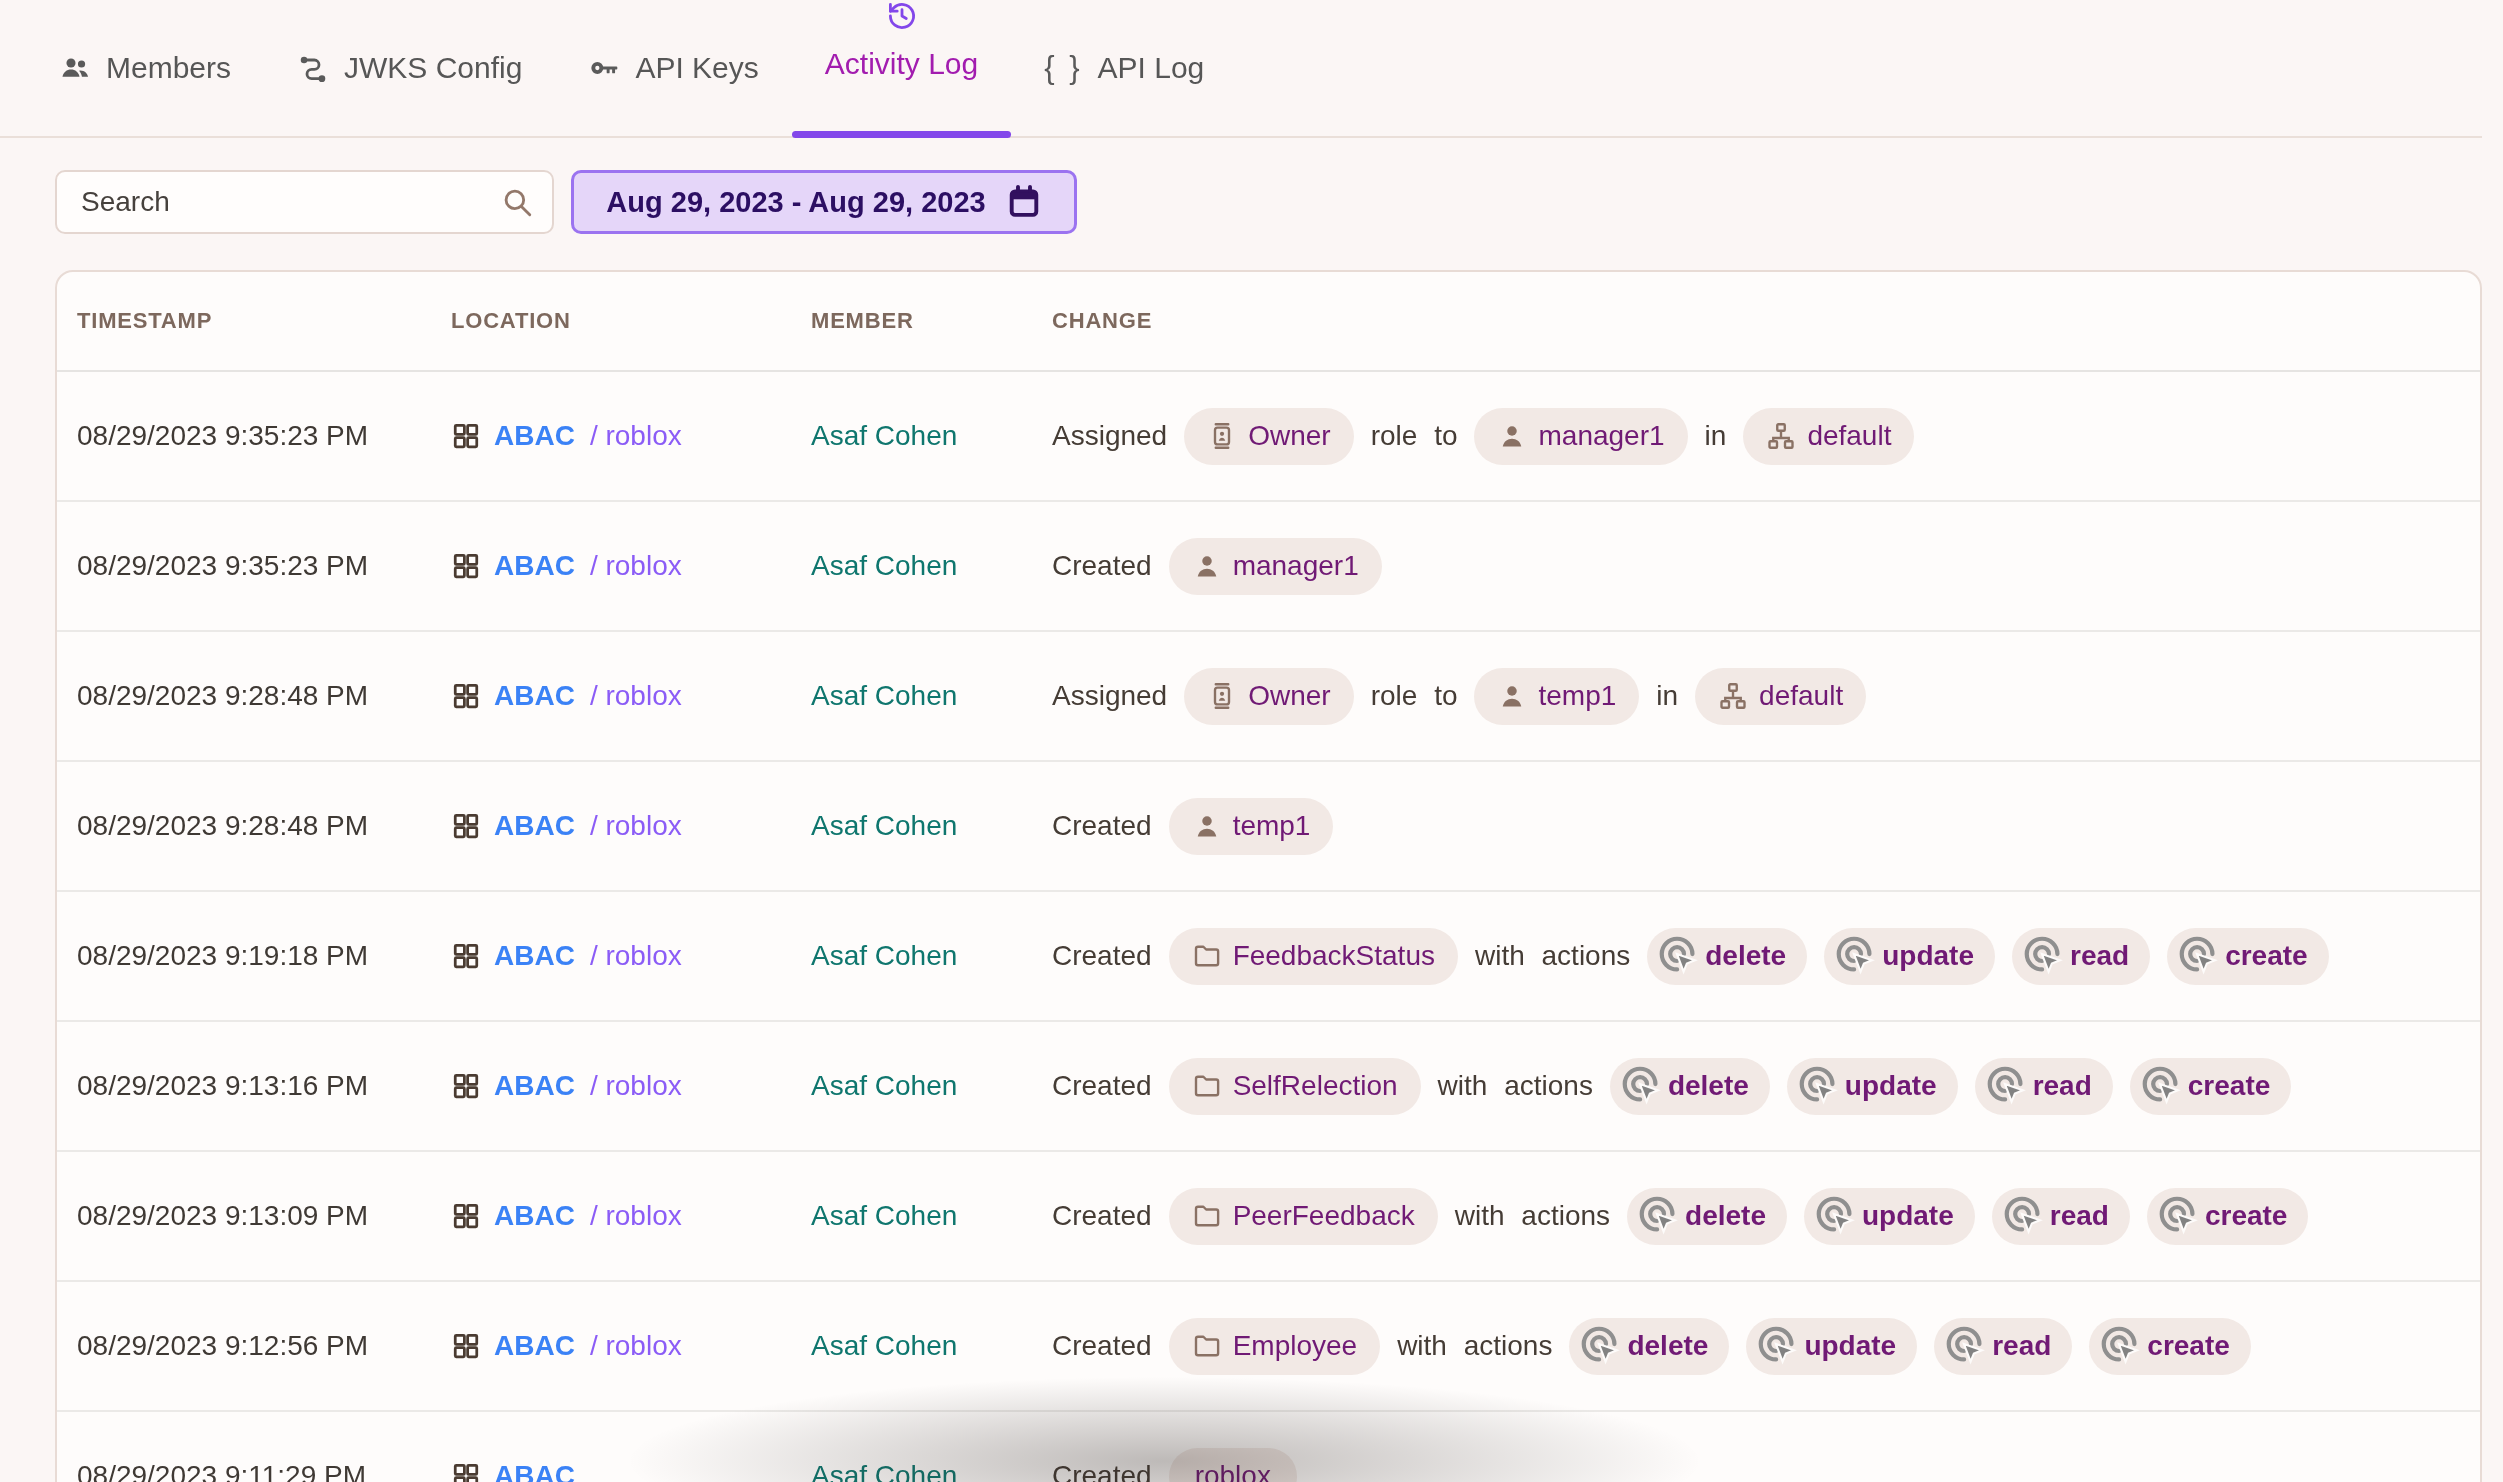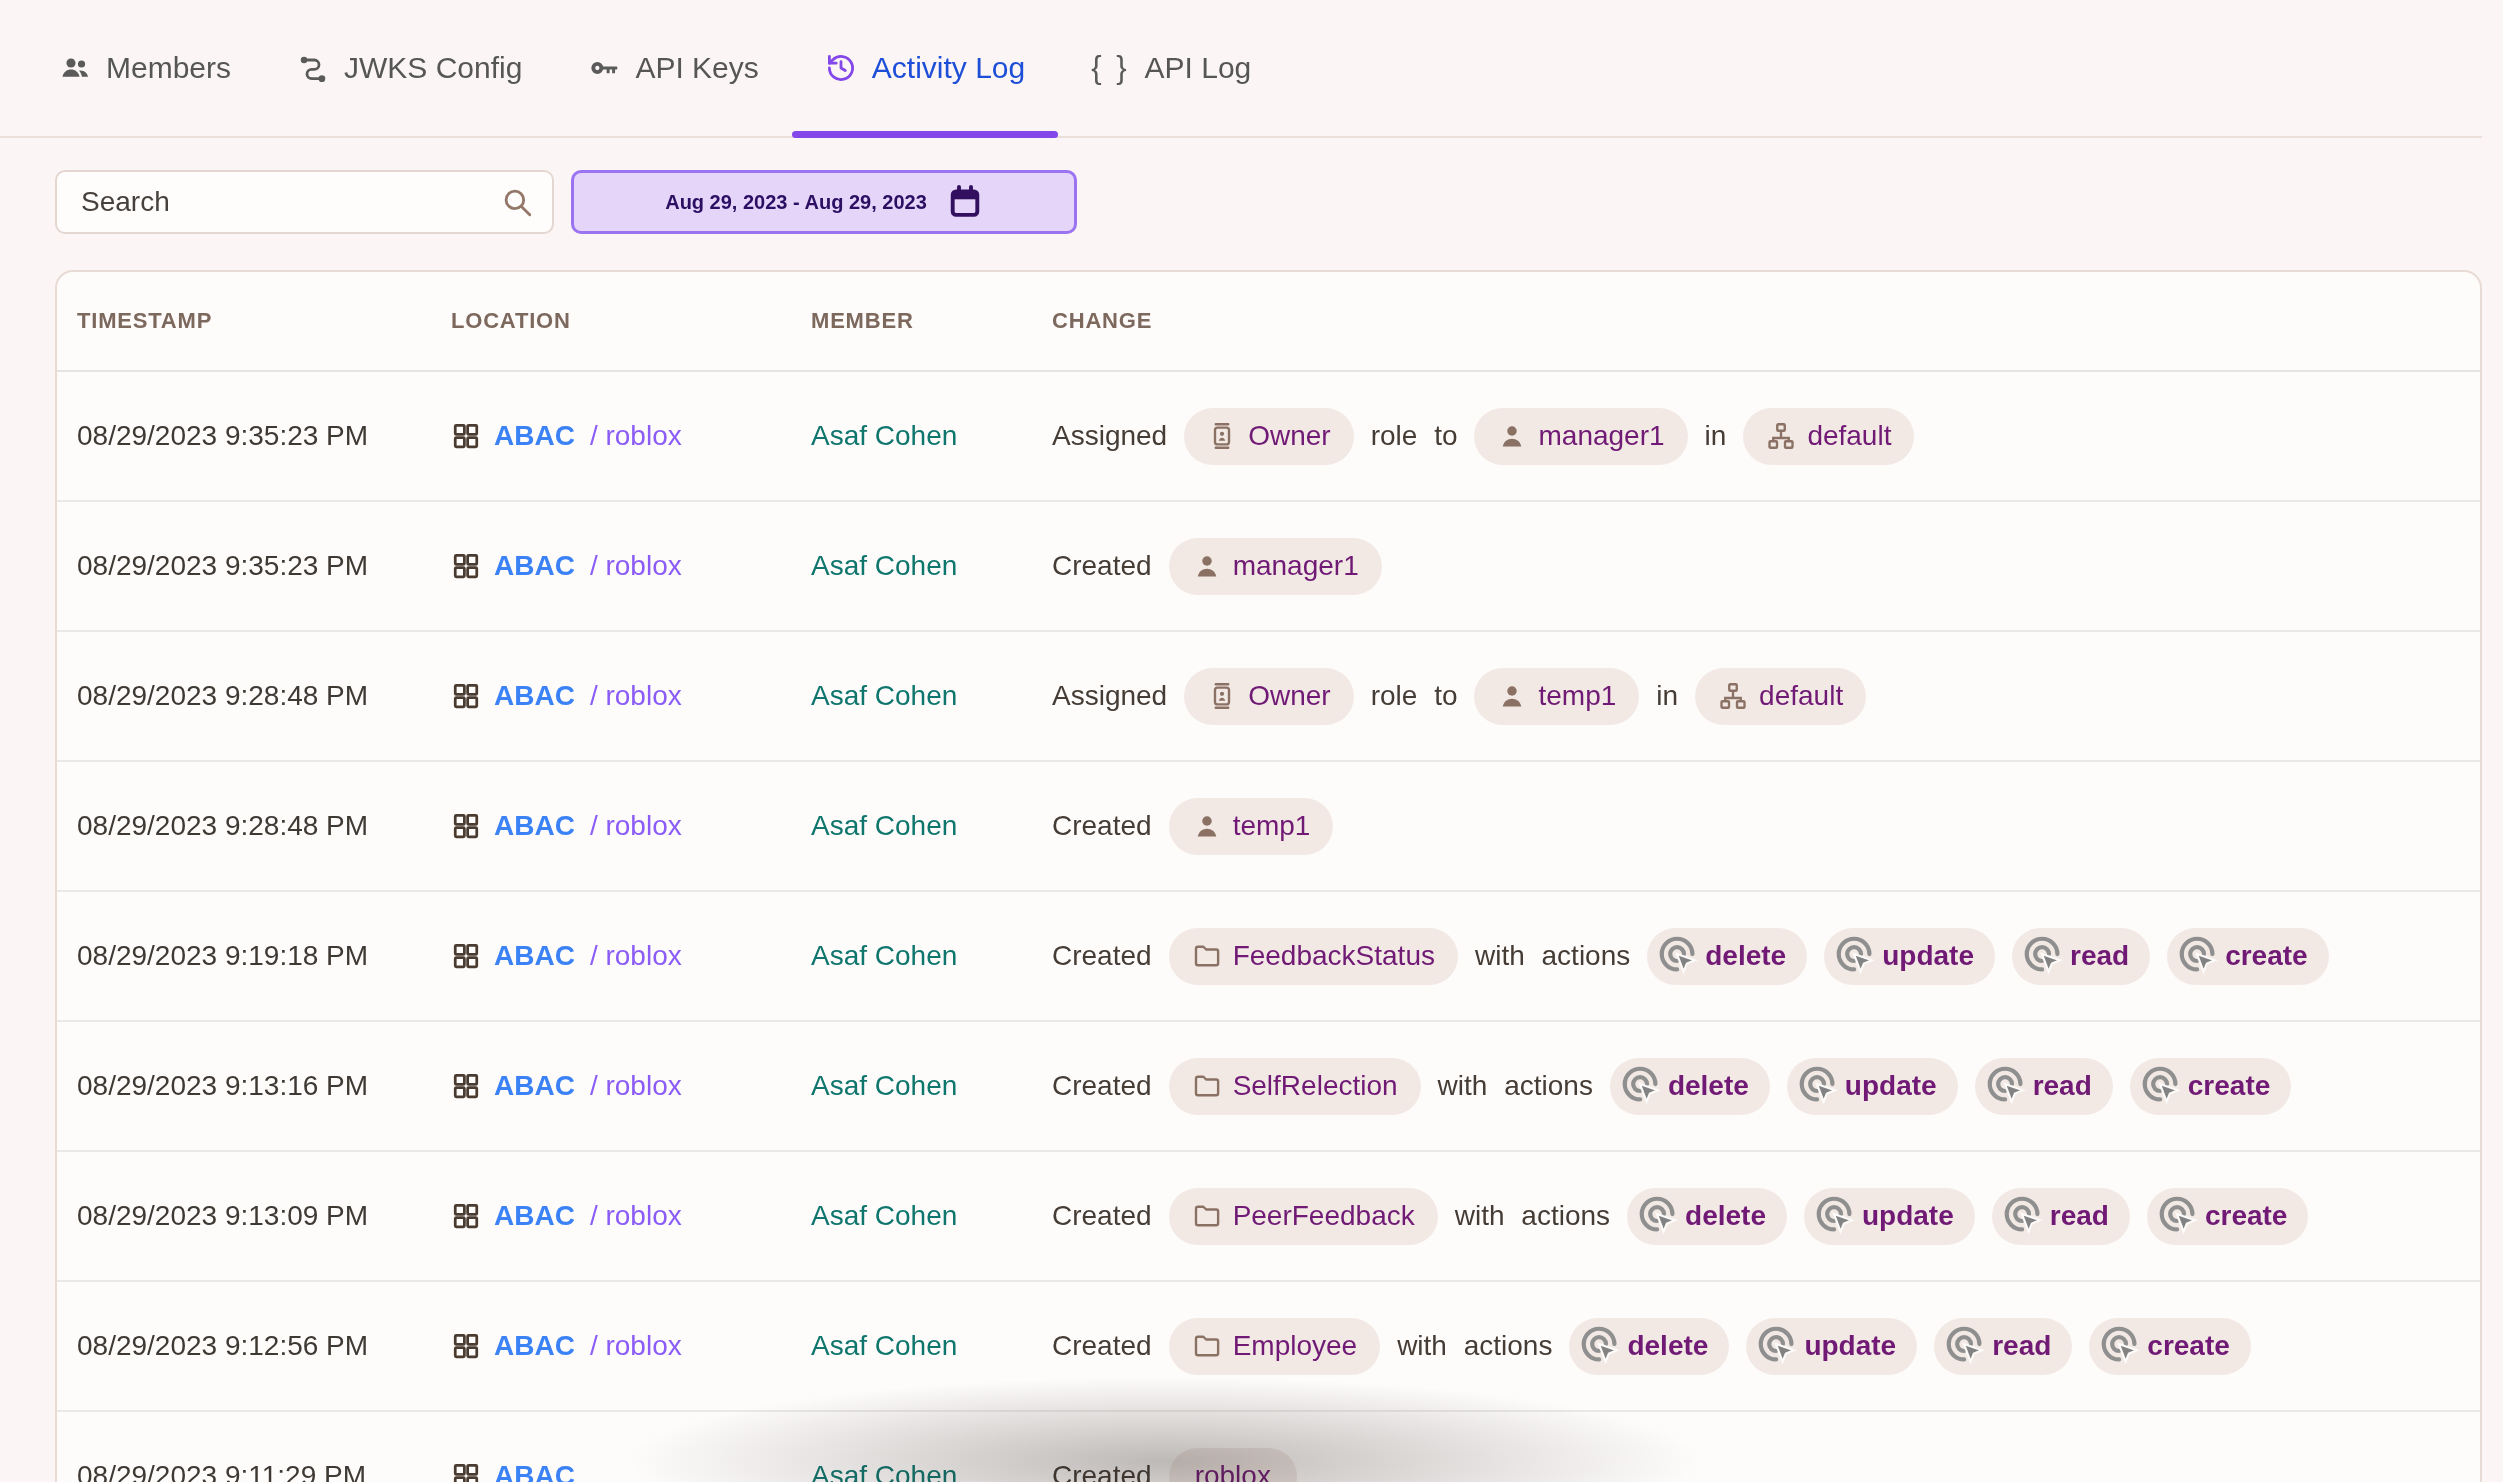--- a/index.html
+++ b/index.html
@@ -22,21 +22,21 @@
   }
   .tab {
     display: flex; align-items: center; gap: 15px;
     padding: 0 33px; height: 100%;
     position: relative; cursor: pointer;
     font-size: 30px; font-weight: 500; color: #565656;
     white-space: nowrap;
   }
   .tab .icon { display: flex; color: #5a5a5a; }
   .tab .icon svg { width: 32px; height: 32px; }
-  .tab.active { color: #1d4ed8; }
+  .tab.active { color: #a21caf; flex-direction: column; }
   .tab.active .icon { color: #8347ea; }
   .tab.active::after {
     content: ""; position: absolute; left: 0; right: 0; bottom: -2px;
     height: 7px; background: #8347ea; border-radius: 5px;
   }
   .brace-txt { font-size: 31px; font-weight: 500; letter-spacing: 3px; }
 
   
   .controls { display: flex; gap: 17px; margin: 32px 0 0 55px; align-items: center; }
   .search { position: relative; width: 499px; height: 64px; }
@@ -51,21 +51,21 @@
   .search input::placeholder { color: #46413d; opacity: 1; }
   .search .icon {
     position: absolute; right: 20px; top: 50%; transform: translateY(-50%);
     color: #93786a; display: flex; pointer-events: none;
   }
   .search .icon svg { width: 34px; height: 34px; }
   .datebtn {
     display: flex; align-items: center; justify-content: center; gap: 20px;
     width: 506px; height: 64px;
     background: #e5d6f9; border: 3px solid #9b73f0; border-radius: 10px;
-    font-size: 20px; font-weight: 700; color: #2c0f63;
+    font-size: 29px; font-weight: 700; color: #2c0f63;
     cursor: pointer; font-family: inherit;
   }
   .datebtn .icon { display: flex; color: #32105f; }
   .datebtn .icon svg { width: 36px; height: 36px; }
 
   
   .table {
     position: absolute; left: 55px; top: 270px;
     width: 2427px; height: 1393px;
     background: #fefcfb;

